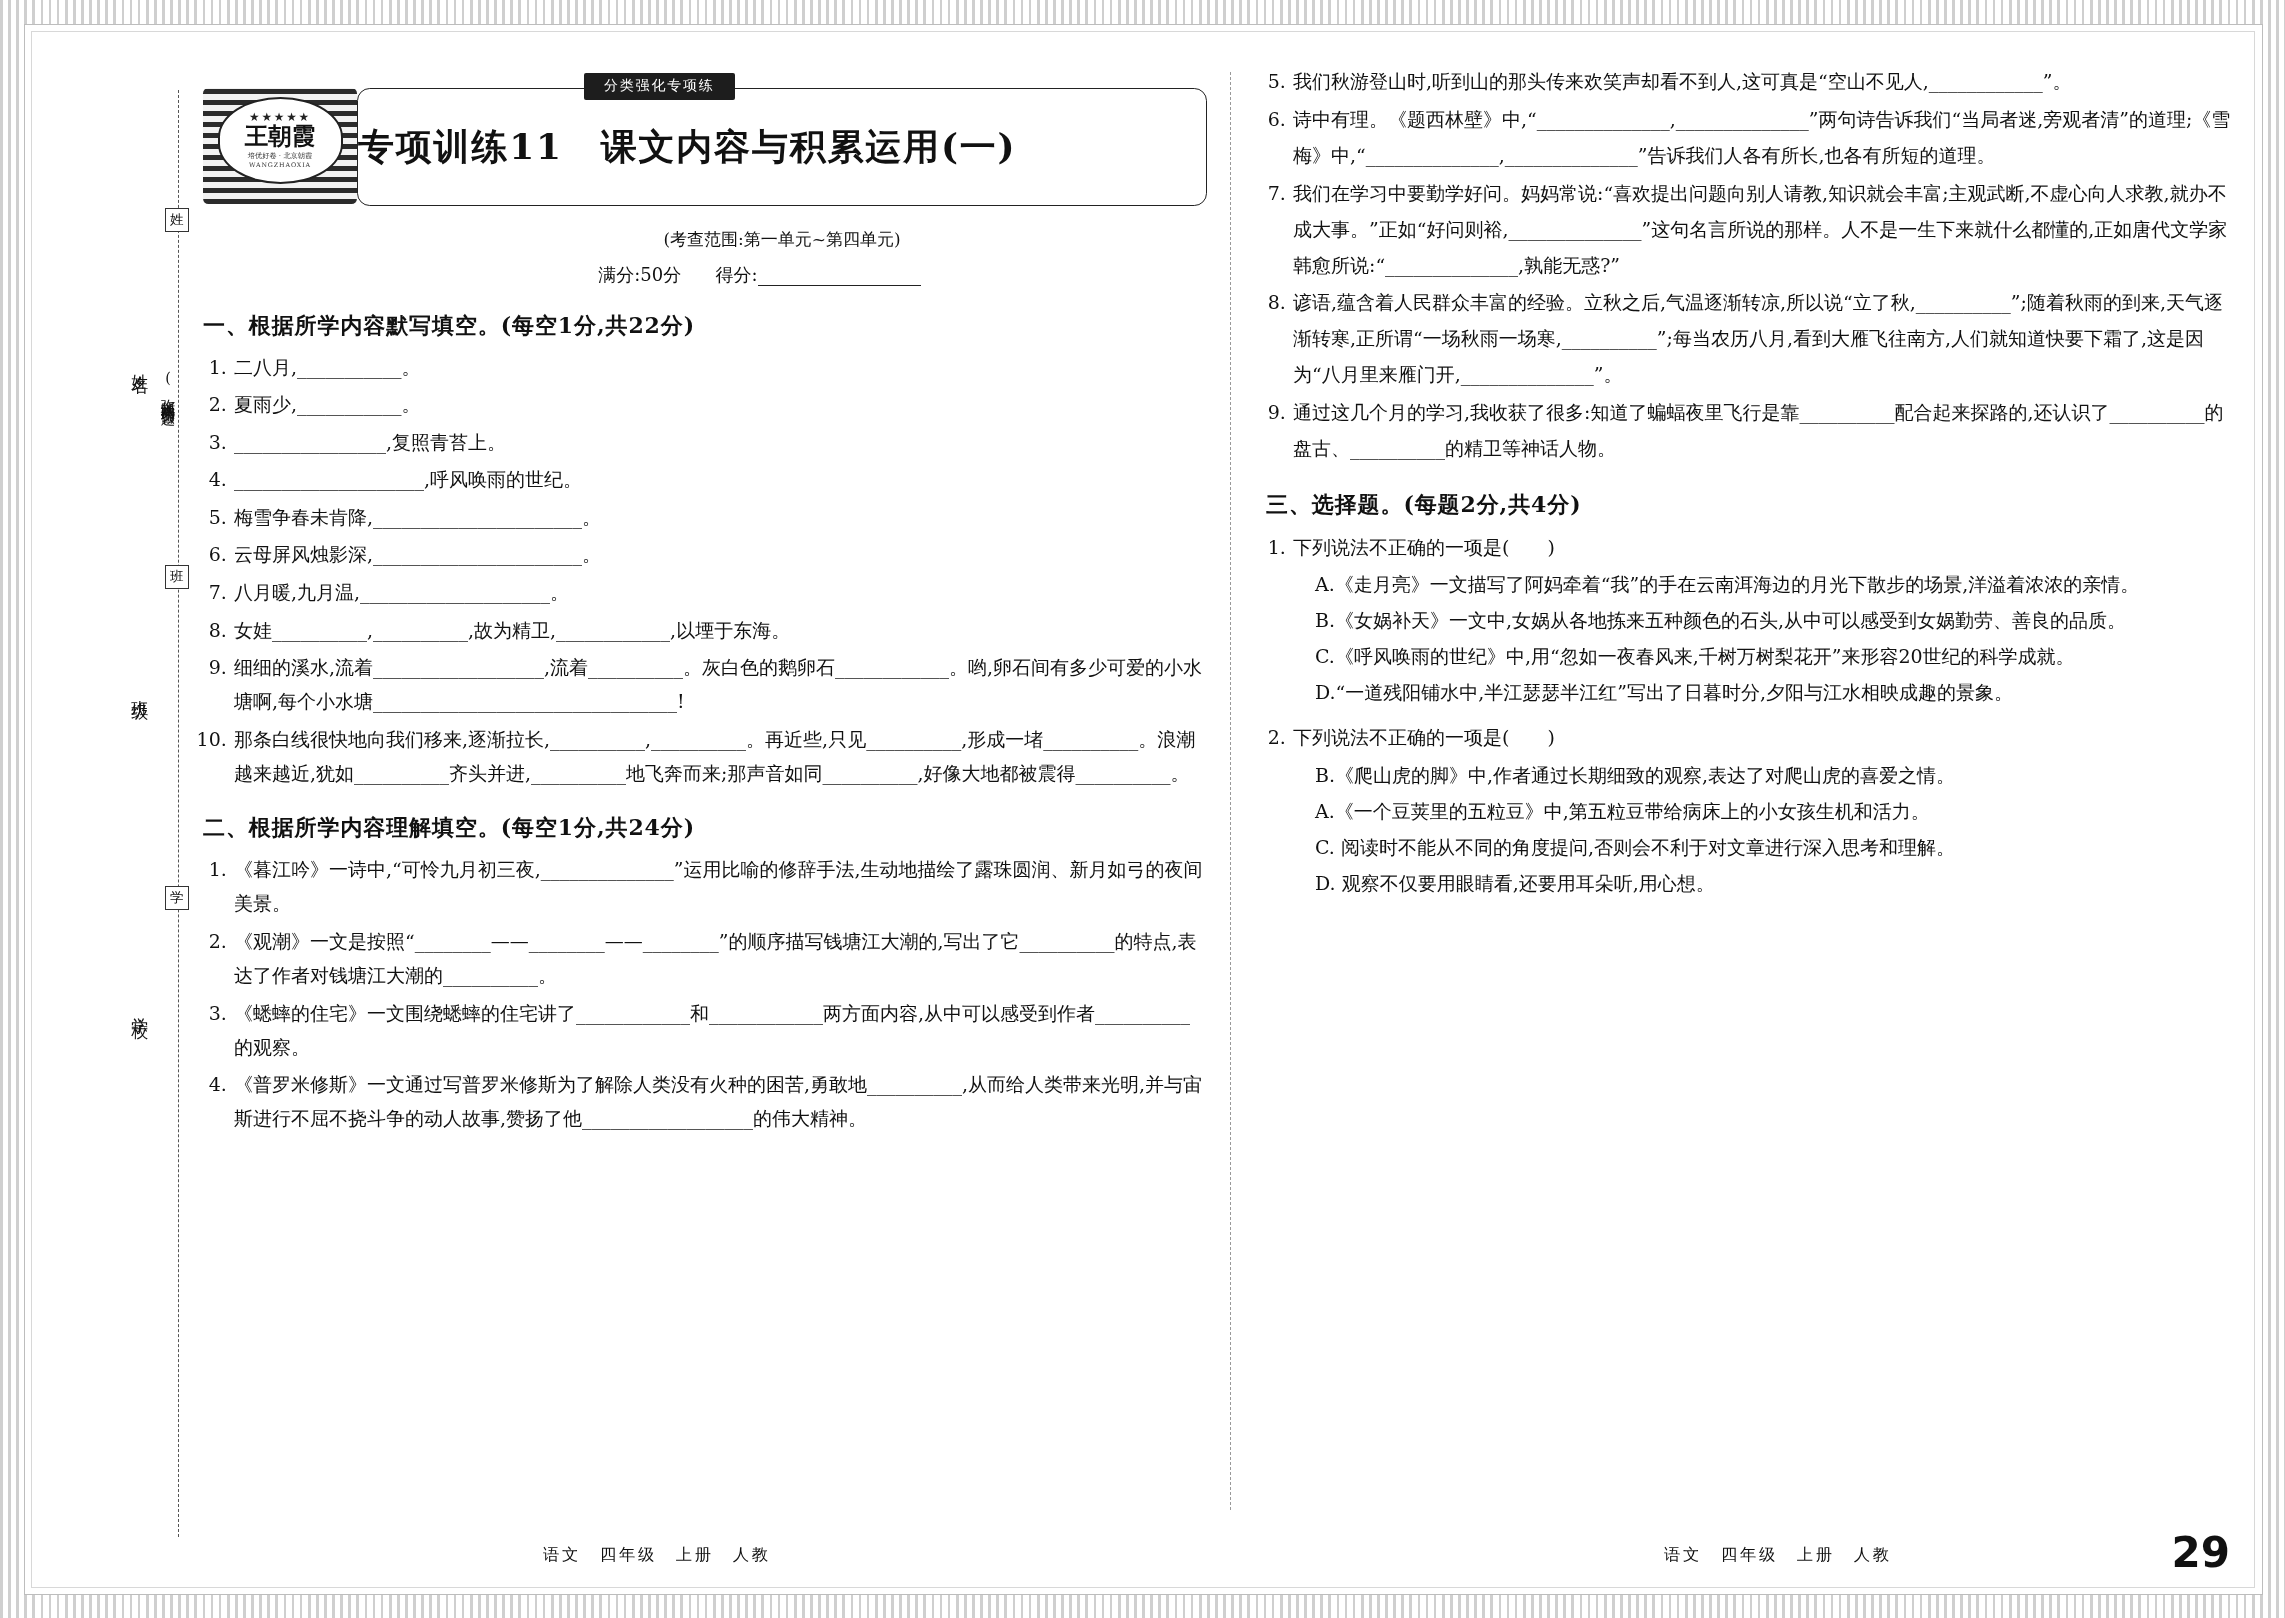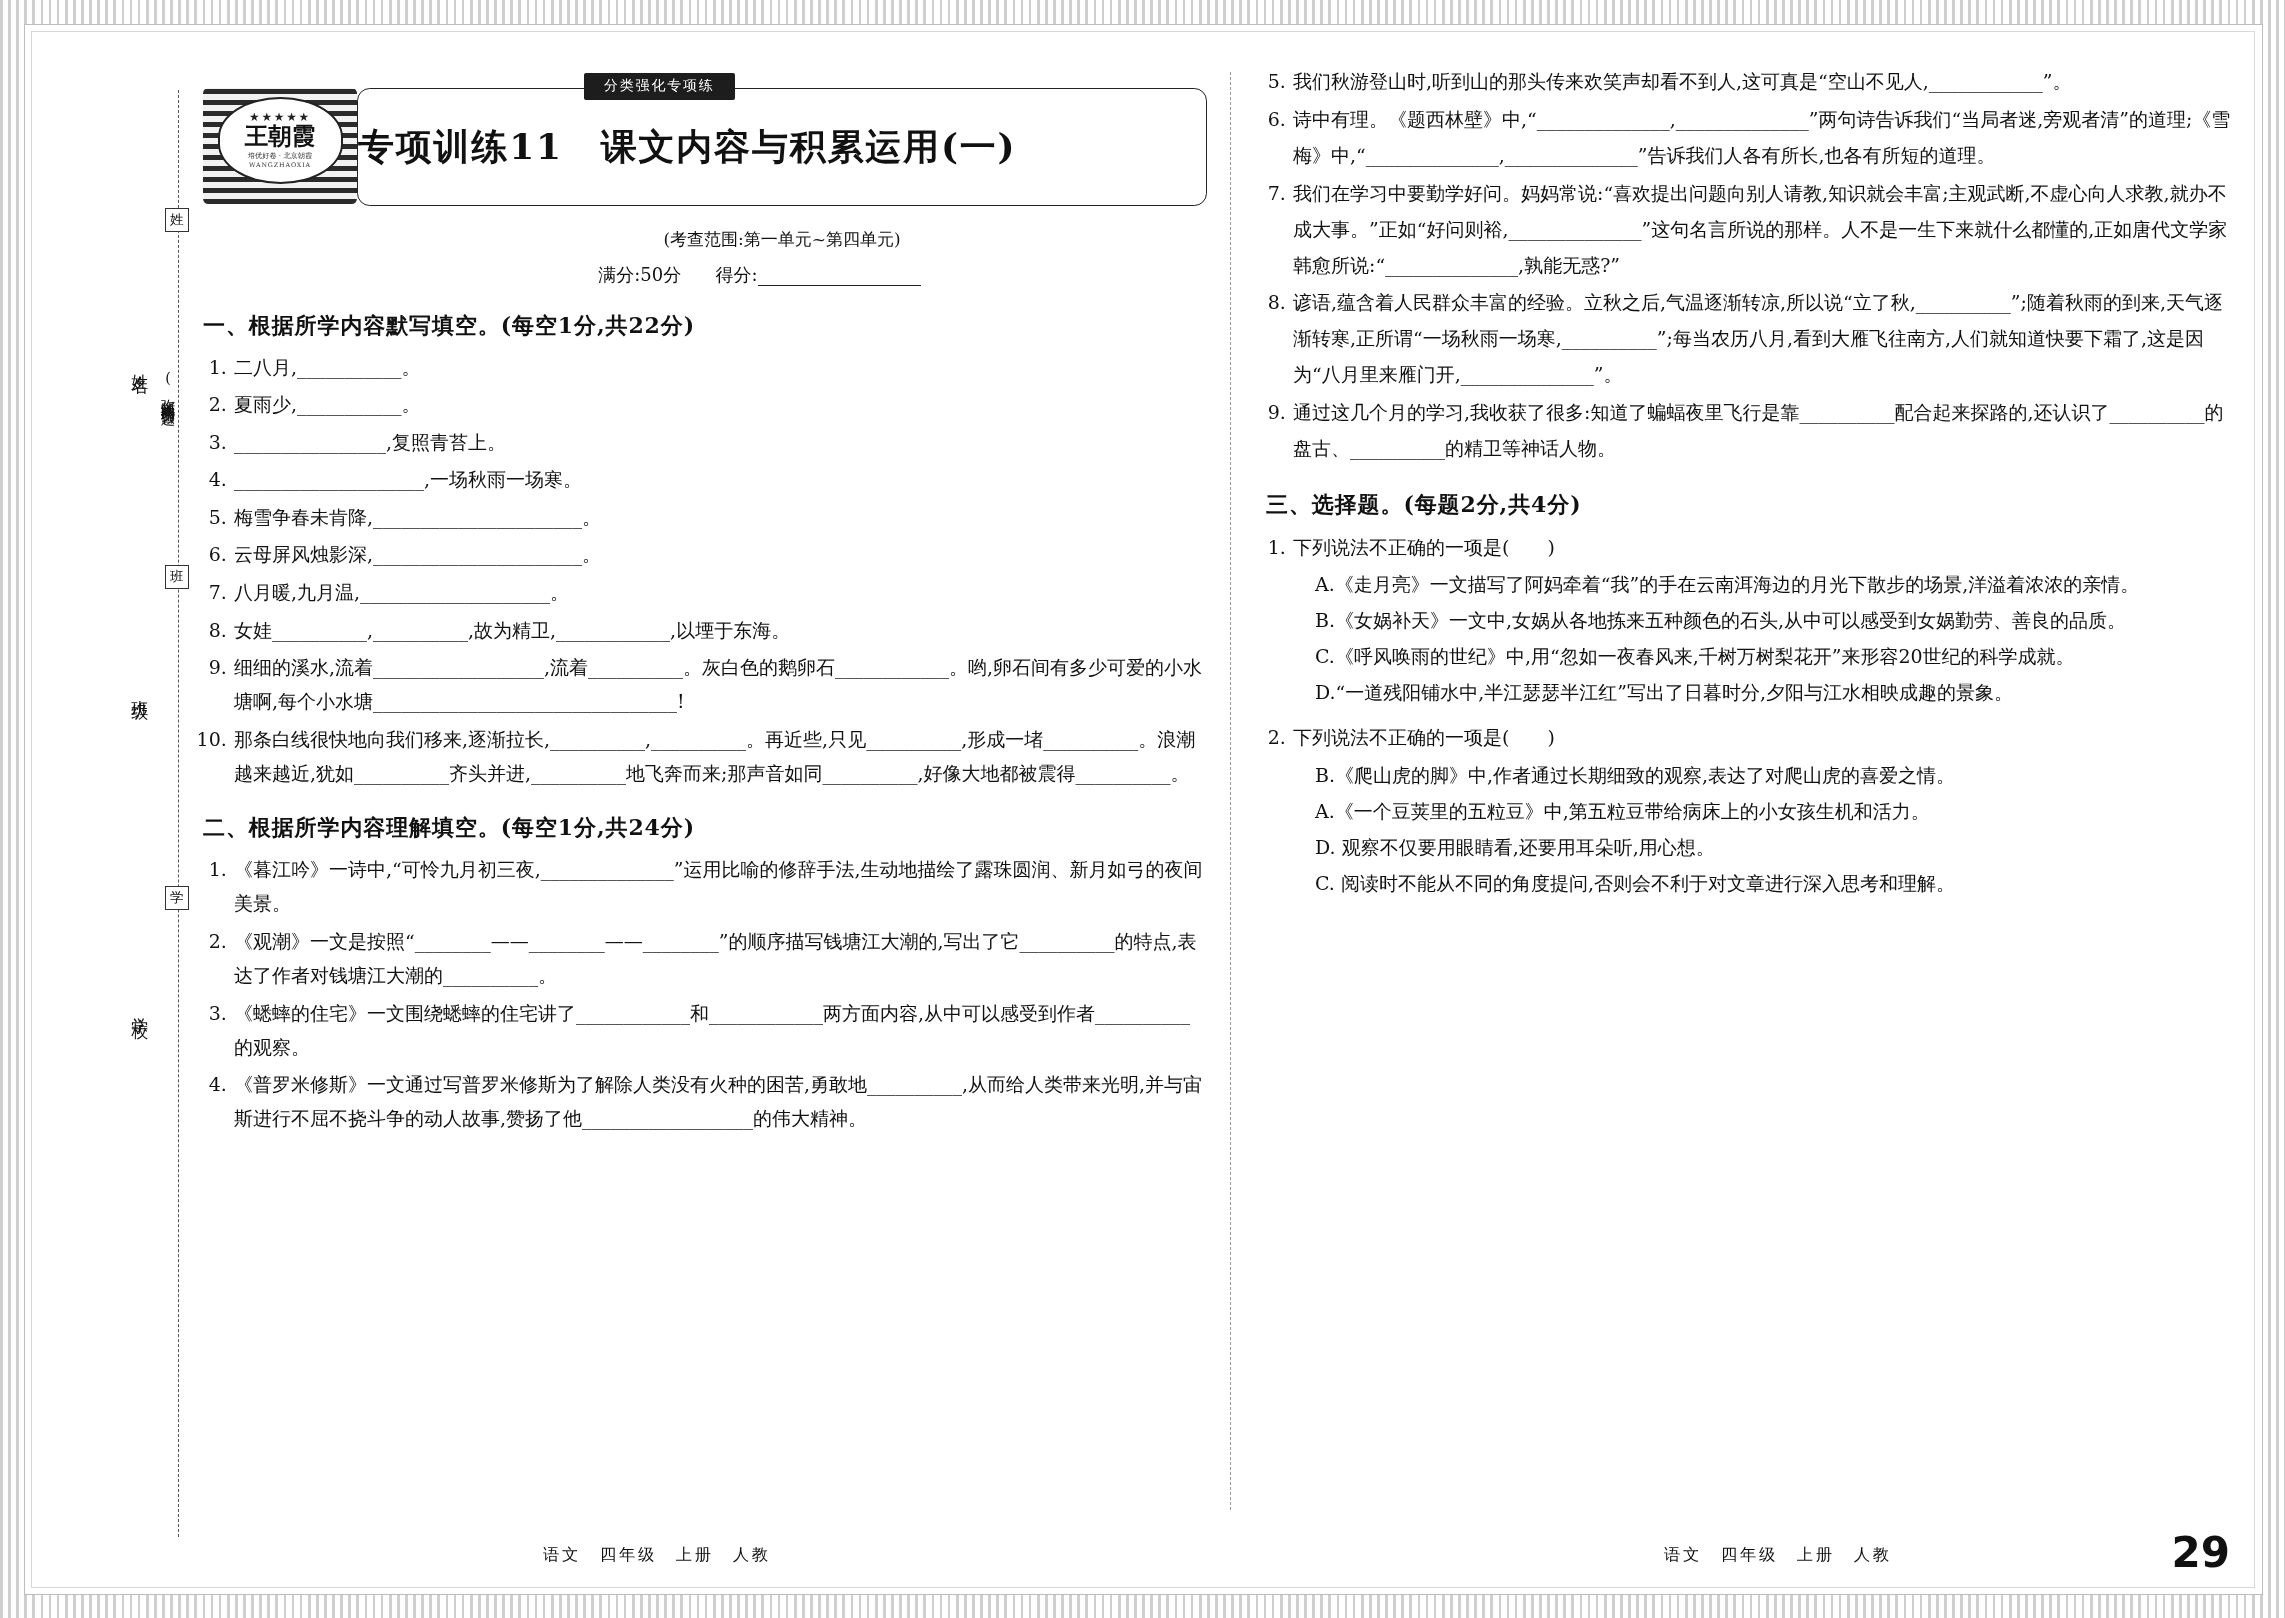--- a/index.html
+++ b/index.html
@@ -204,21 +204,21 @@
     <div class="q">
         <span class="qnum">2.</span>
         <span class="qbody">夏雨少,___________。</span>
       </div>
     <div class="q">
         <span class="qnum">3.</span>
         <span class="qbody">________________,复照青苔上。</span>
       </div>
     <div class="q">
         <span class="qnum">4.</span>
-        <span class="qbody">____________________,一场秋雨一场寒。</span>
+        <span class="qbody">____________________,呼风唤雨的世纪。</span>
       </div>
     <div class="q">
         <span class="qnum">5.</span>
         <span class="qbody">梅雪争春未肯降,______________________。</span>
       </div>
     <div class="q">
         <span class="qnum">6.</span>
         <span class="qbody">云母屏风烛影深,______________________。</span>
       </div>
     <div class="q">
@@ -292,22 +292,22 @@
     <div class="opt">B.《女娲补天》一文中,女娲从各地拣来五种颜色的石头,从中可以感受到女娲勤劳、善良的品质。</div>
     <div class="opt">C.《呼风唤雨的世纪》中,用“忽如一夜春风来,千树万树梨花开”来形容20世纪的科学成就。</div>
     <div class="opt">D.“一道残阳铺水中,半江瑟瑟半江红”写出了日暮时分,夕阳与江水相映成趣的景象。</div>
 
     <div class="right-q" style="margin-top:9px;">
         <span class="qnum">2.</span>
         <span class="qbody">下列说法不正确的一项是(　　)</span>
       </div>
     <div class="opt">B.《爬山虎的脚》中,作者通过长期细致的观察,表达了对爬山虎的喜爱之情。</div>
     <div class="opt">A.《一个豆荚里的五粒豆》中,第五粒豆带给病床上的小女孩生机和活力。</div>
+    <div class="opt">C. 阅读时不能从不同的角度提问,否则会不利于对文章进行深入思考和理解。</div>
     <div class="opt">D. 观察不仅要用眼睛看,还要用耳朵听,用心想。</div>
-    <div class="opt">C. 阅读时不能从不同的角度提问,否则会不利于对文章进行深入思考和理解。</div>
 
   </div>
 
   <div class="footer-left">语文　四年级　上册　人教</div>
   <div class="footer-right">语文　四年级　上册　人教</div>
   <div class="pageno">29</div>
 
 </div>
 
 

